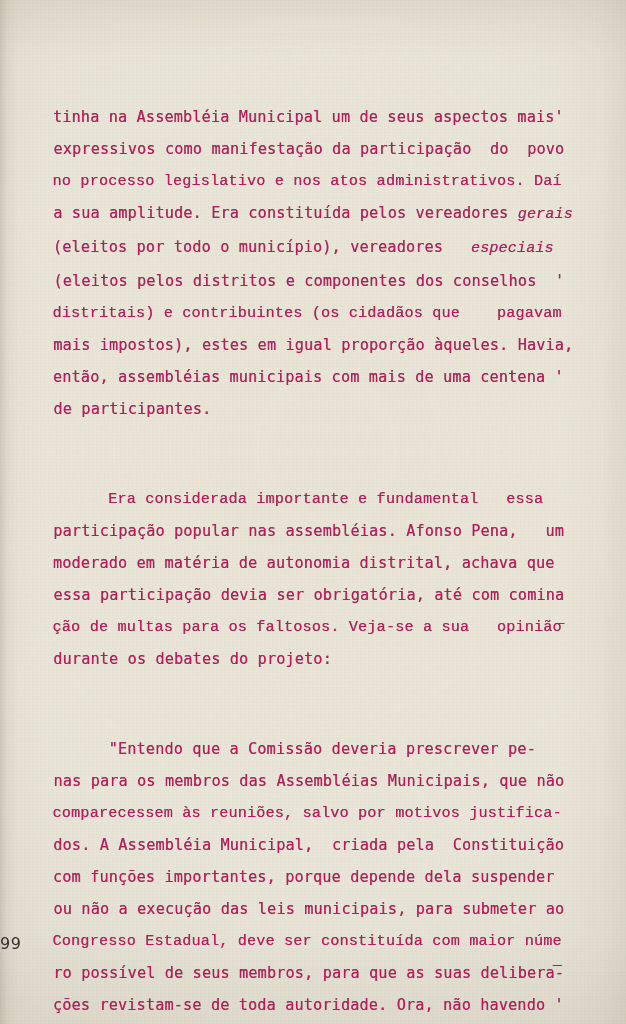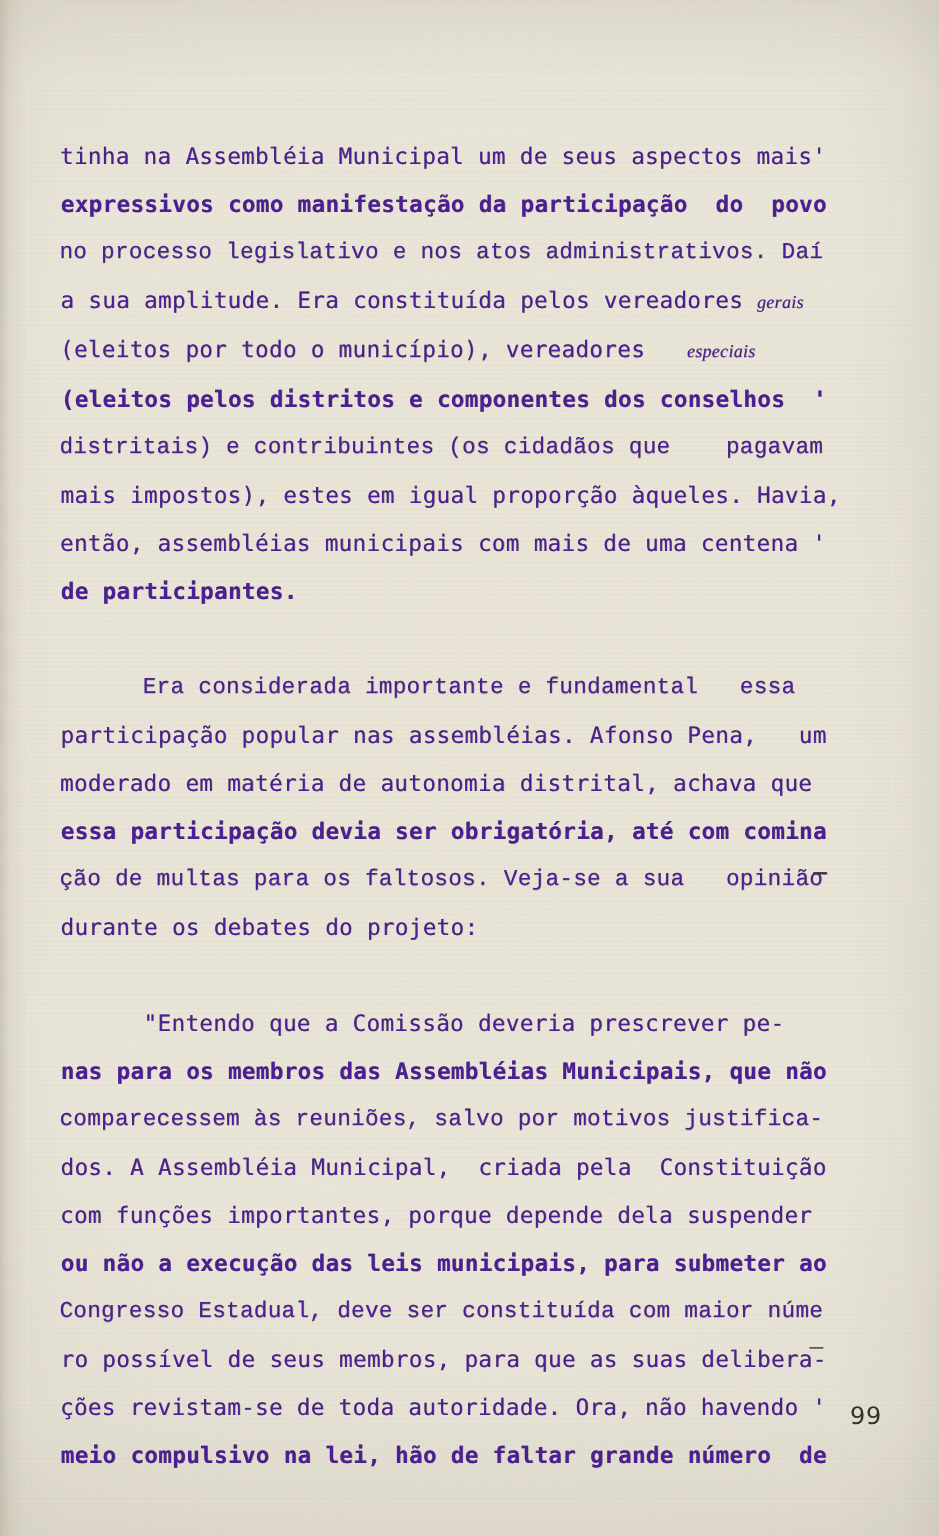--- a/index.html
+++ b/index.html
@@ -56,47 +56,47 @@
   }
 
   #text-block {
     position: absolute;
     left: 40px;
     top: 88px;
     width: 552px;
   }
 
   p.para {
-    margin: 0;
+    margin: 13px;
     font-size: 15.1px;
     line-height: 32px;
     letter-spacing: 0.2px;
     white-space: pre-wrap;
-    color: #4c1d95;
+    color: #be185d;
   }
 
   .blankline { display: block; height: 32px; }
 
   .ln {
     display: block;
     white-space: pre;
     text-shadow:
       0.35px 0 0 rgba(50,47,42,0.40),
       0 0.35px 0 rgba(50,47,42,0.22);
   }
   
   .j1 { transform: translateX(0.0px); }
-  .j2 { transform: translateX(0.5px); font-weight: bold; }
+  .j2 { transform: translateX(0.5px); }
   .j3 { transform: translateX(-0.4px); font-family: Liberation Mono, monospace; }
   .j4 { transform: translateX(0.3px); }
 
   .it {
     font-style: italic;
-    font-family: Liberation Serif, serif;
-    font-size: 12px;
+    font-family: Liberation Mono, monospace;
+    font-size: 15px;
     letter-spacing: 0.2px;
   }
   
   .lowhyphen {
     position: relative;
     display: inline-block;
     width: 0;
   }
   .lowhyphen::after {
     content: "_";
@@ -104,21 +104,20 @@
     left: -9.1px;
     top: -1px;
     color: #322f2a;
   }
 
   #page-number {
     position: absolute;
     left: 0;
     right: 38px;
     top: 934px;
-    text-align: right;
     font-size: 16px;
     color: #34312c;
     font-family: "DejaVu Sans", "Liberation Sans", sans-serif;
     letter-spacing: 0.5px;
   }
 </style>
 </head>
 <body>
 
 <div id="page">

